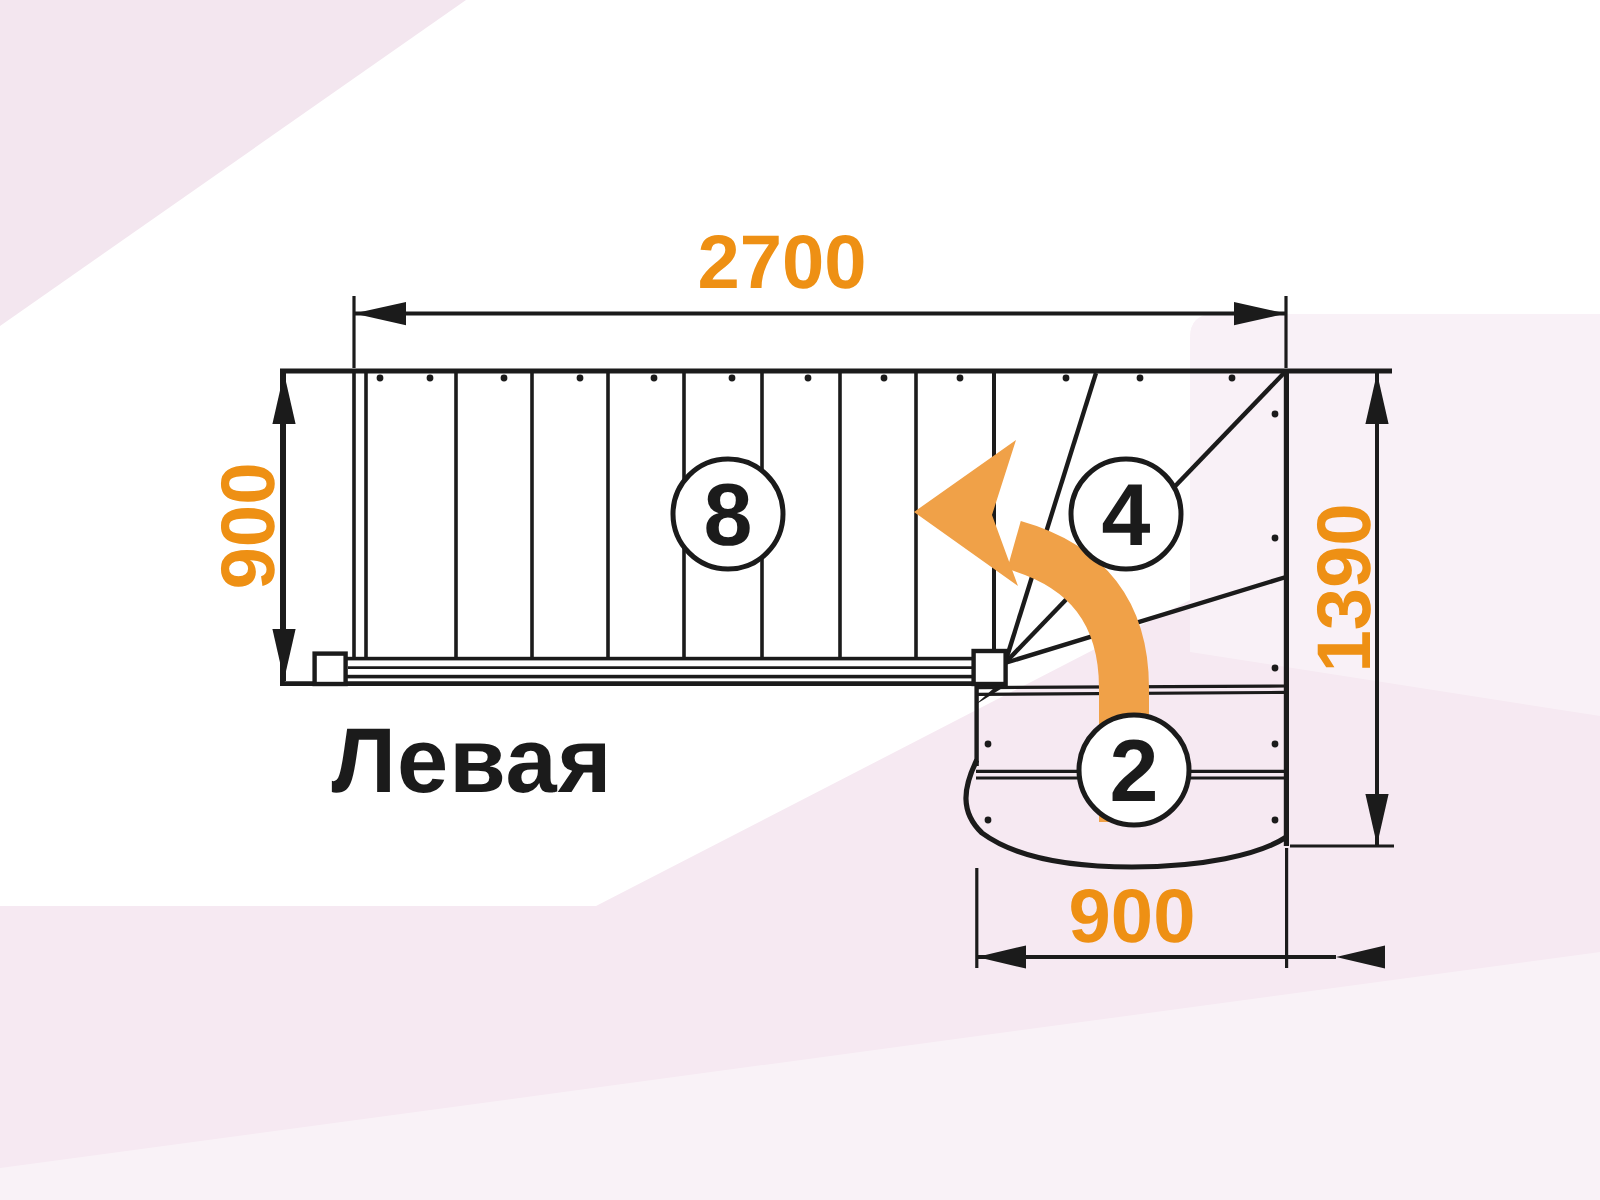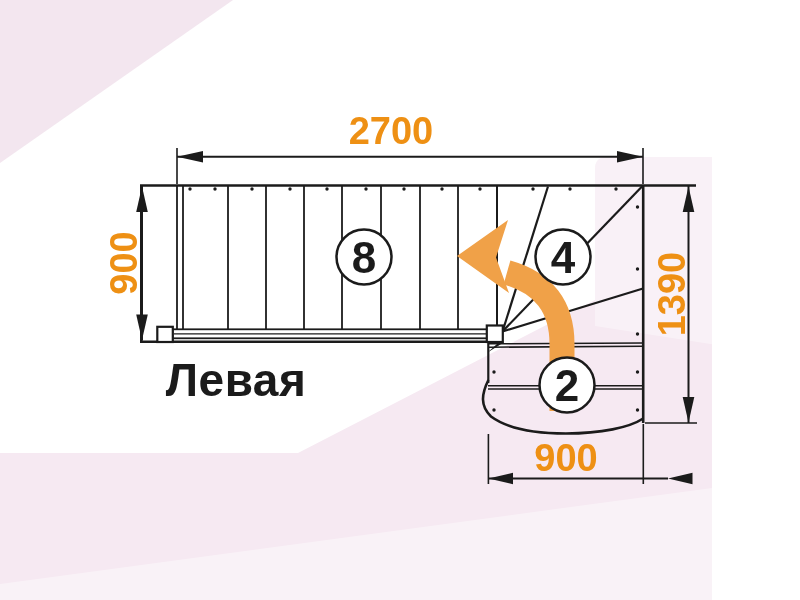--- a/index.html
+++ b/index.html
@@ -1,17 +1,17 @@
 <!DOCTYPE html>
 <html><head>
 <meta charset="utf-8">
 <style>
   html,body{margin:0;padding:0;}
   .stage{
-    position:relative;width:712px;height:600px;overflow:hidden;
+    position:relative;width:800px;height:600px;overflow:hidden;
     background:#ffffff;font-family:"Liberation Sans", sans-serif;
   }
   .stage svg{position:absolute;left:0;top:0;}
   .dim-label{font-weight:bold;font-size:38px;}
   .badge-num{font-weight:bold;font-size:44px;}
   .plan-title{font-weight:bold;font-size:46px;letter-spacing:0.5px;}
 </style>
 </head>
 <body>
 

